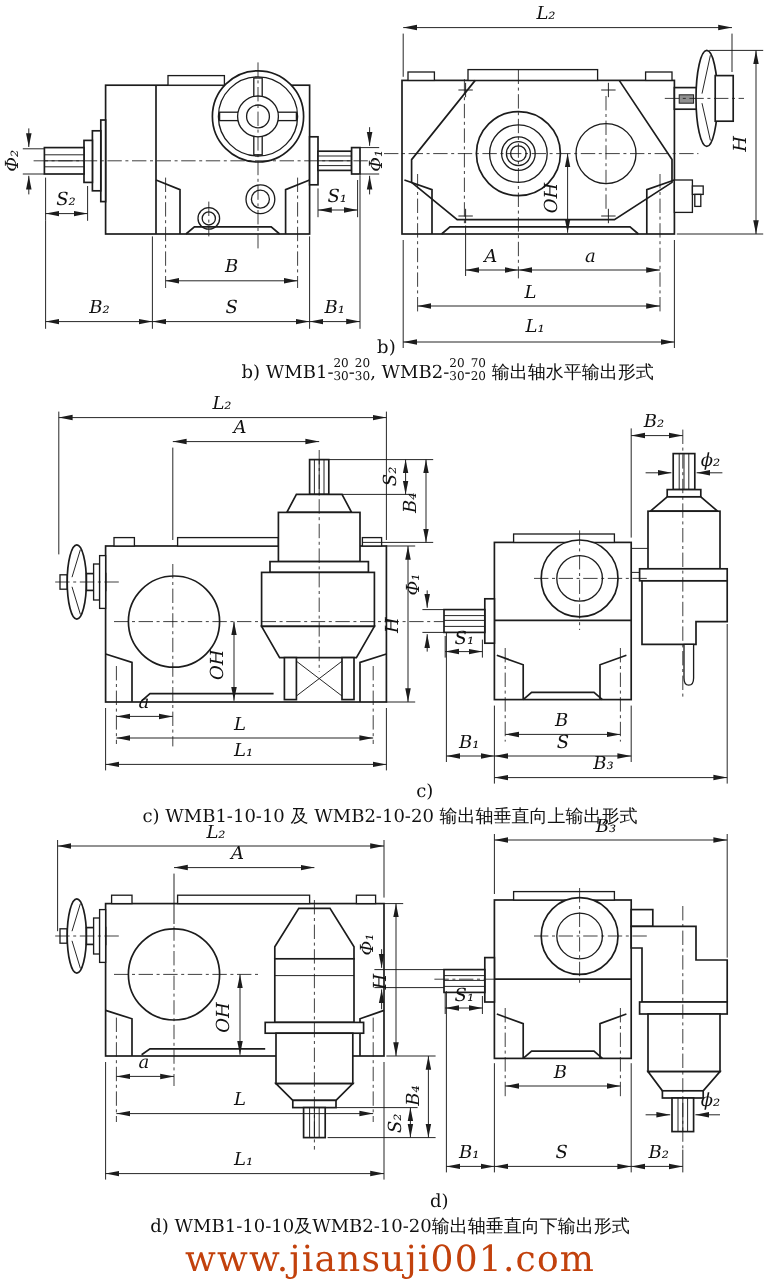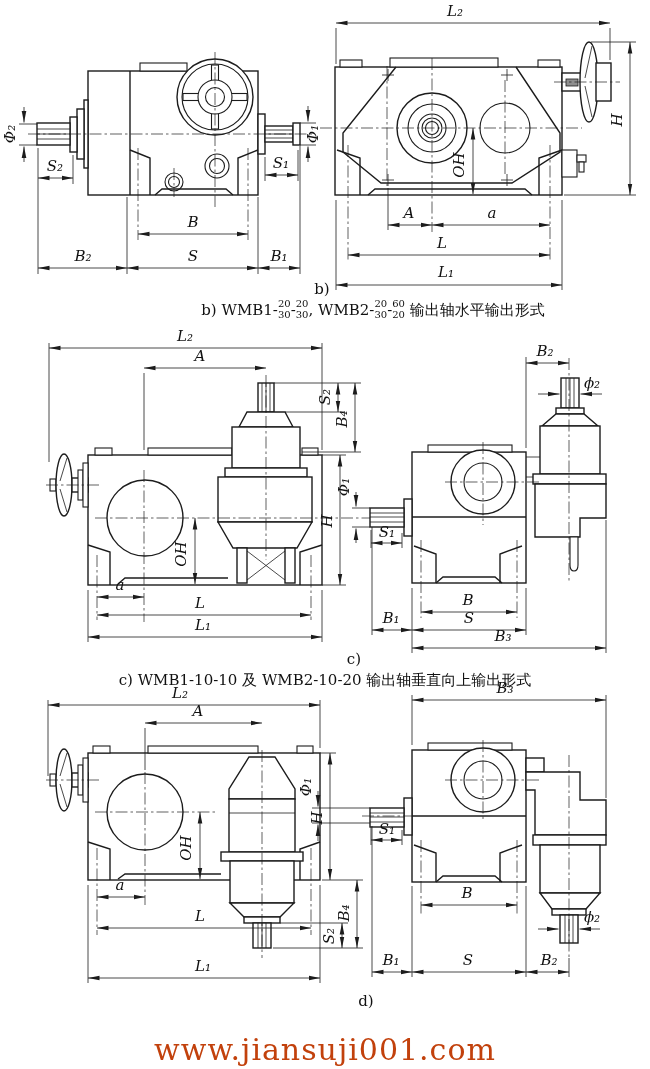--- a/index.html
+++ b/index.html
@@ -454,23 +454,24 @@
   <span>b) WMB1-</span><span class="frac">
         <span>20</span>
         <span>30</span>
       </span><span>-</span><span class="frac">
         <span>20</span>
         <span>30</span>
       </span><span>, WMB2-</span><span class="frac">
         <span>20</span>
         <span>30</span>
       </span><span>-</span><span class="frac">
-        <span>60</span>
+        <span>70</span>
         <span>20</span>
       </span><span> 输出轴水平输出形式</span>
 </div>
 
 <div class="caption" style="top:671px;">c) WMB1-10-10 及 WMB2-10-20  输出轴垂直向上输出形式</div>
 
+<div class="caption" style="top:1013px;">d) WMB1-10-10及WMB2-10-20输出轴垂直向下输出形式</div>
 
 <div id="footer-url">www.jiansuji001.com</div>
 
 </div>
 
 </body></html>

